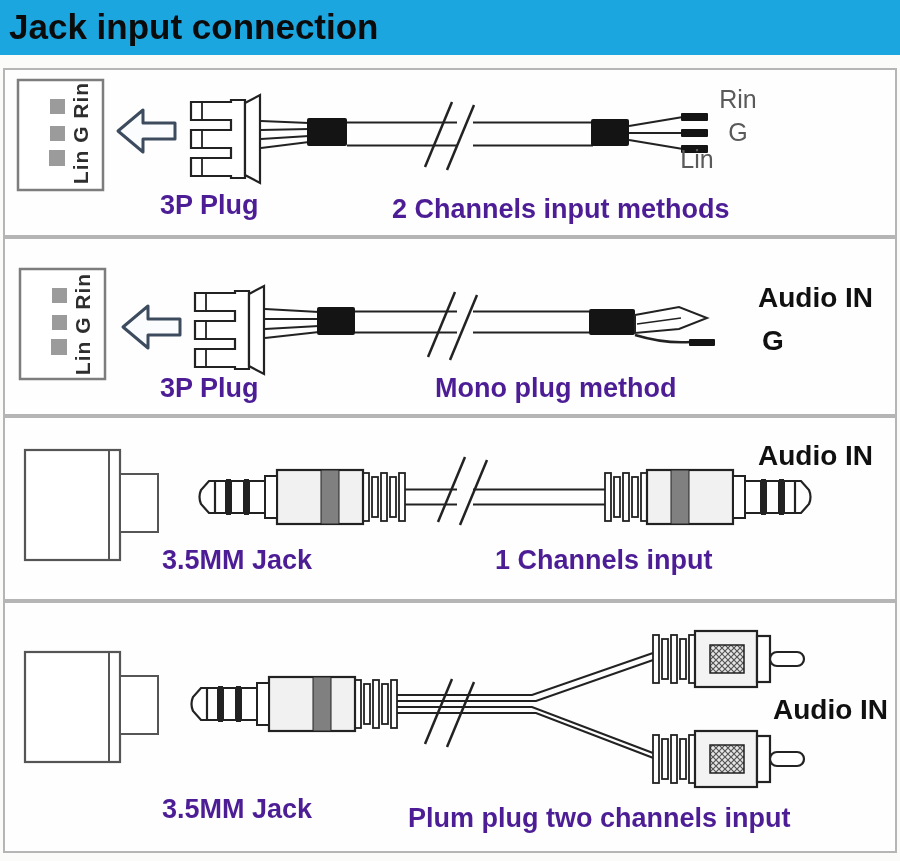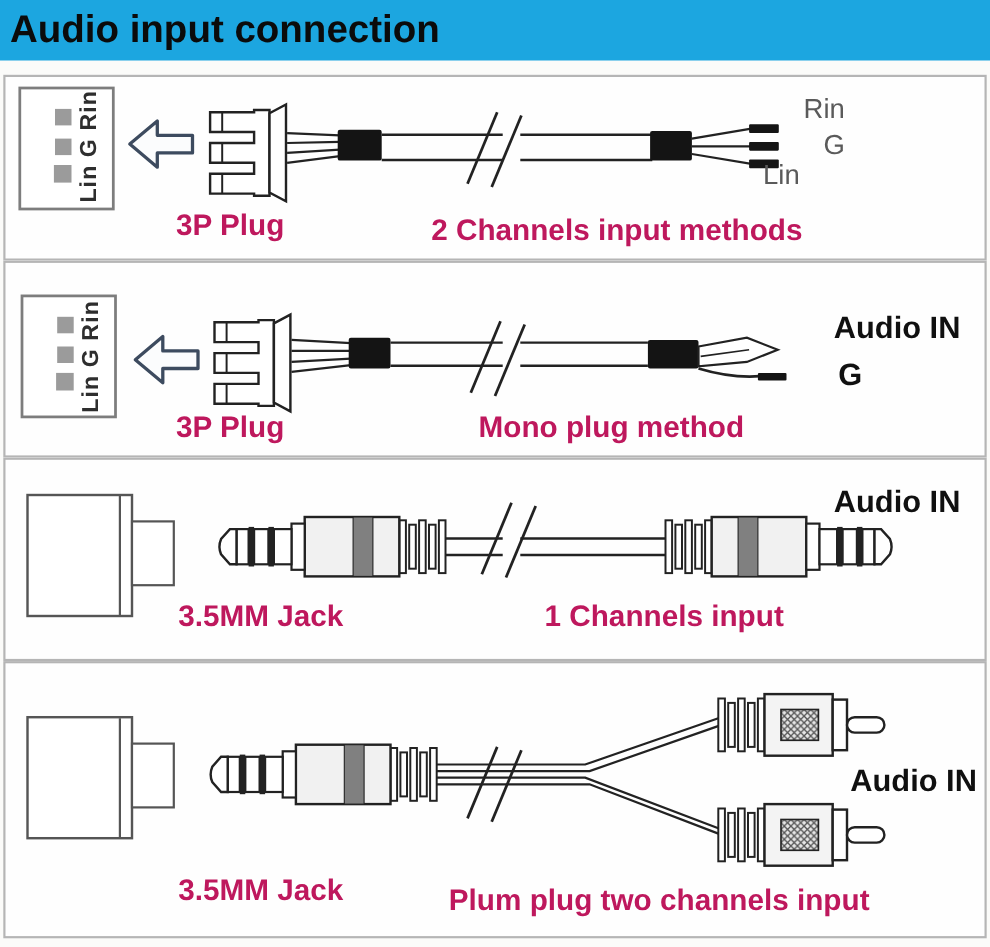--- a/index.html
+++ b/index.html
@@ -8,24 +8,24 @@
   .header{position:absolute;left:0;top:0;width:900px;height:55px;background:#1ca6e0;}
   .header .title{position:absolute;left:9px;top:7px;font-size:35px;font-weight:bold;
         color:#0b0b0b;white-space:nowrap;}
   .panel{position:absolute;left:3px;width:894px;background:#fefefe;
         border:2px solid #b5b5b5;box-sizing:border-box;}
   #panel1{top:68px;height:169px}
   #panel2{top:237px;height:179px}
   #panel3{top:416px;height:185px}
   #panel4{top:601px;height:252px}
   .diagram{position:absolute;left:0;top:0;width:890px;height:100%;}
-  .caption{position:absolute;font-size:27px;font-weight:bold;color:#be185d;white-space:nowrap;}
+  .caption{position:absolute;font-size:27px;font-weight:bold;color:#4c1d95;white-space:nowrap;}
   .wire-label{position:absolute;font-size:25px;color:#5a5a5a;white-space:nowrap;line-height:1.1;}
   .wire-label.bold{font-size:28px;font-weight:bold;color:#101010;margin-left:28px;}
-  .wire-label.center{width:60px;text-align:right;}
+  .wire-label.center{width:60px;text-align:center;}
   .port-label{position:absolute;font-size:21px;font-weight:bold;color:#2e2e2e;
         width:106px;height:28px;text-align:center;letter-spacing:1px;
         transform:rotate(-90deg);white-space:nowrap;}
 </style>
 </head>
 <body>
 
 <div class="page">
 
   <svg width="0" height="0" style="position:absolute" aria-hidden="true">
@@ -81,21 +81,21 @@
         <rect x="36" y="14" width="6" height="48" fill="#fff" stroke="#222" stroke-width="1.8"></rect>
         <rect x="42" y="10" width="62" height="56" fill="#f3f3f3" stroke="#222" stroke-width="2.2"></rect>
         <rect x="57" y="24" width="34" height="28" fill="url(#knurl)" stroke="#222" stroke-width="1.5"></rect>
         <rect x="104" y="15" width="13" height="46" fill="#fff" stroke="#222" stroke-width="2.2"></rect>
         <rect x="117" y="31" width="34" height="14" rx="7" fill="#fff" stroke="#222" stroke-width="2.2"></rect>
       </g>
     </defs>
   </svg>
 
   <div class="header">
-    <span class="title">Audio input connection</span>
+    <span class="title">Jack input connection</span>
   </div>
 
   <section class="panel" id="panel1">
     <svg class="diagram" viewBox="0 0 890 165">
       <use href="#port-box" x="13" y="10"></use>
       <use href="#arrow-left" x="113" y="40"></use>
       <use href="#plug3p" x="186" y="30"></use>
       <g stroke="#222" stroke-width="2">
         <line x1="256" y1="51" x2="304" y2="53"></line>
         <line x1="256" y1="60" x2="304" y2="59"></line>

